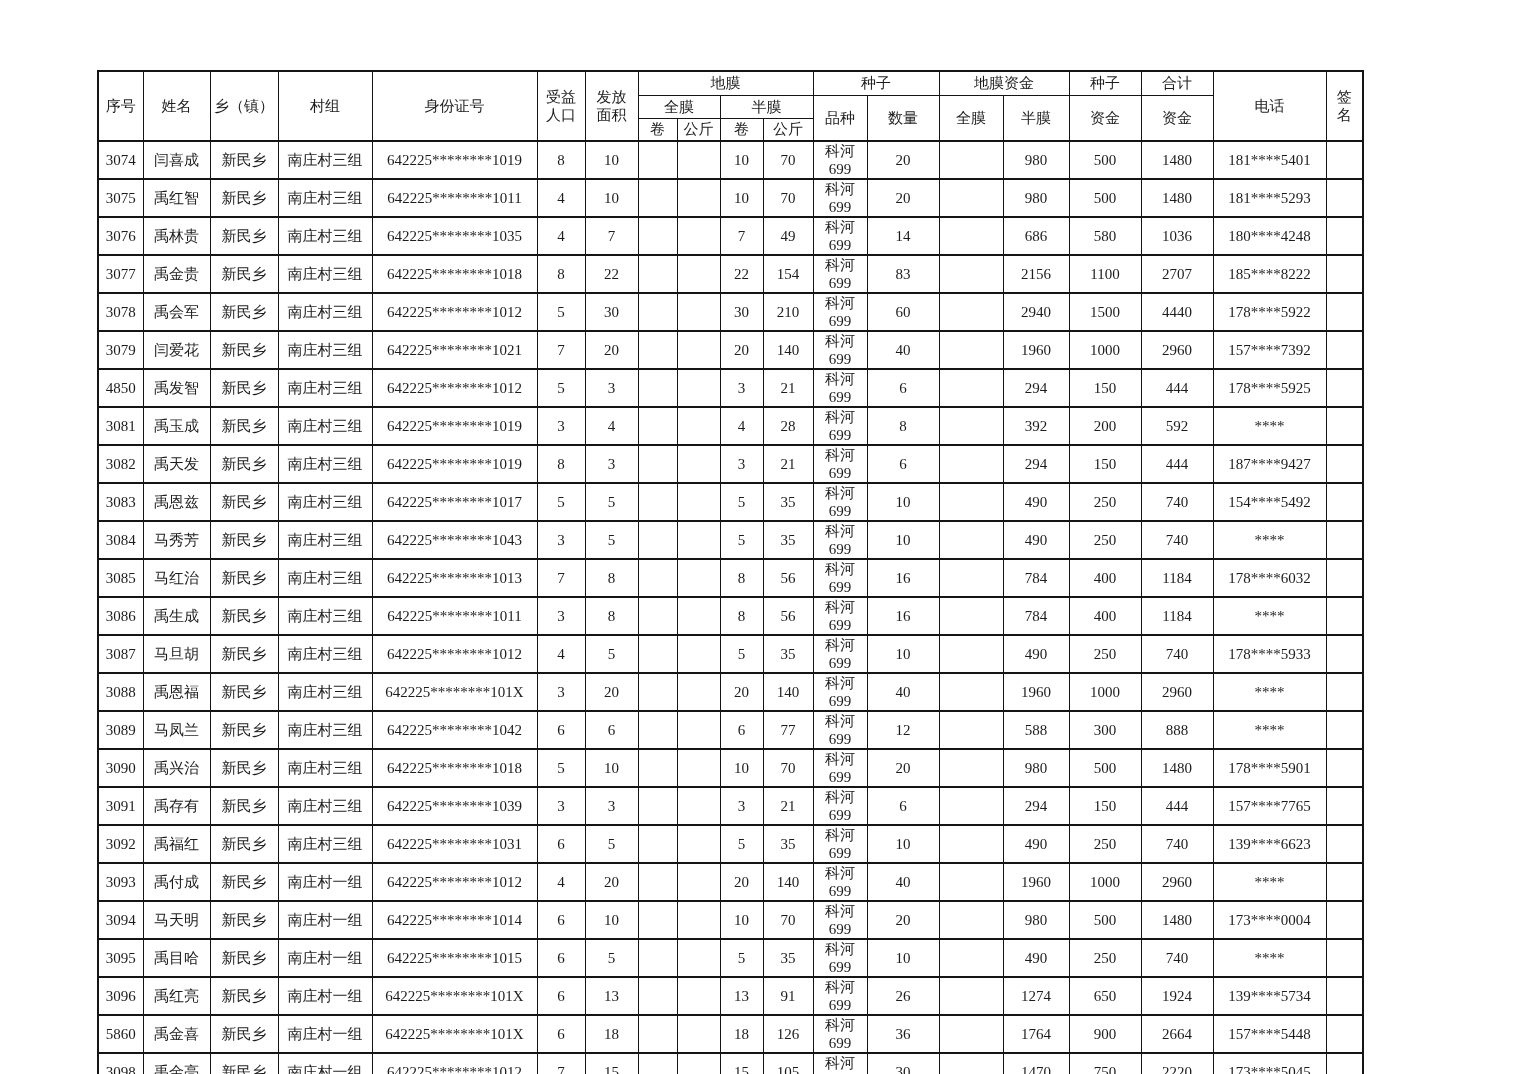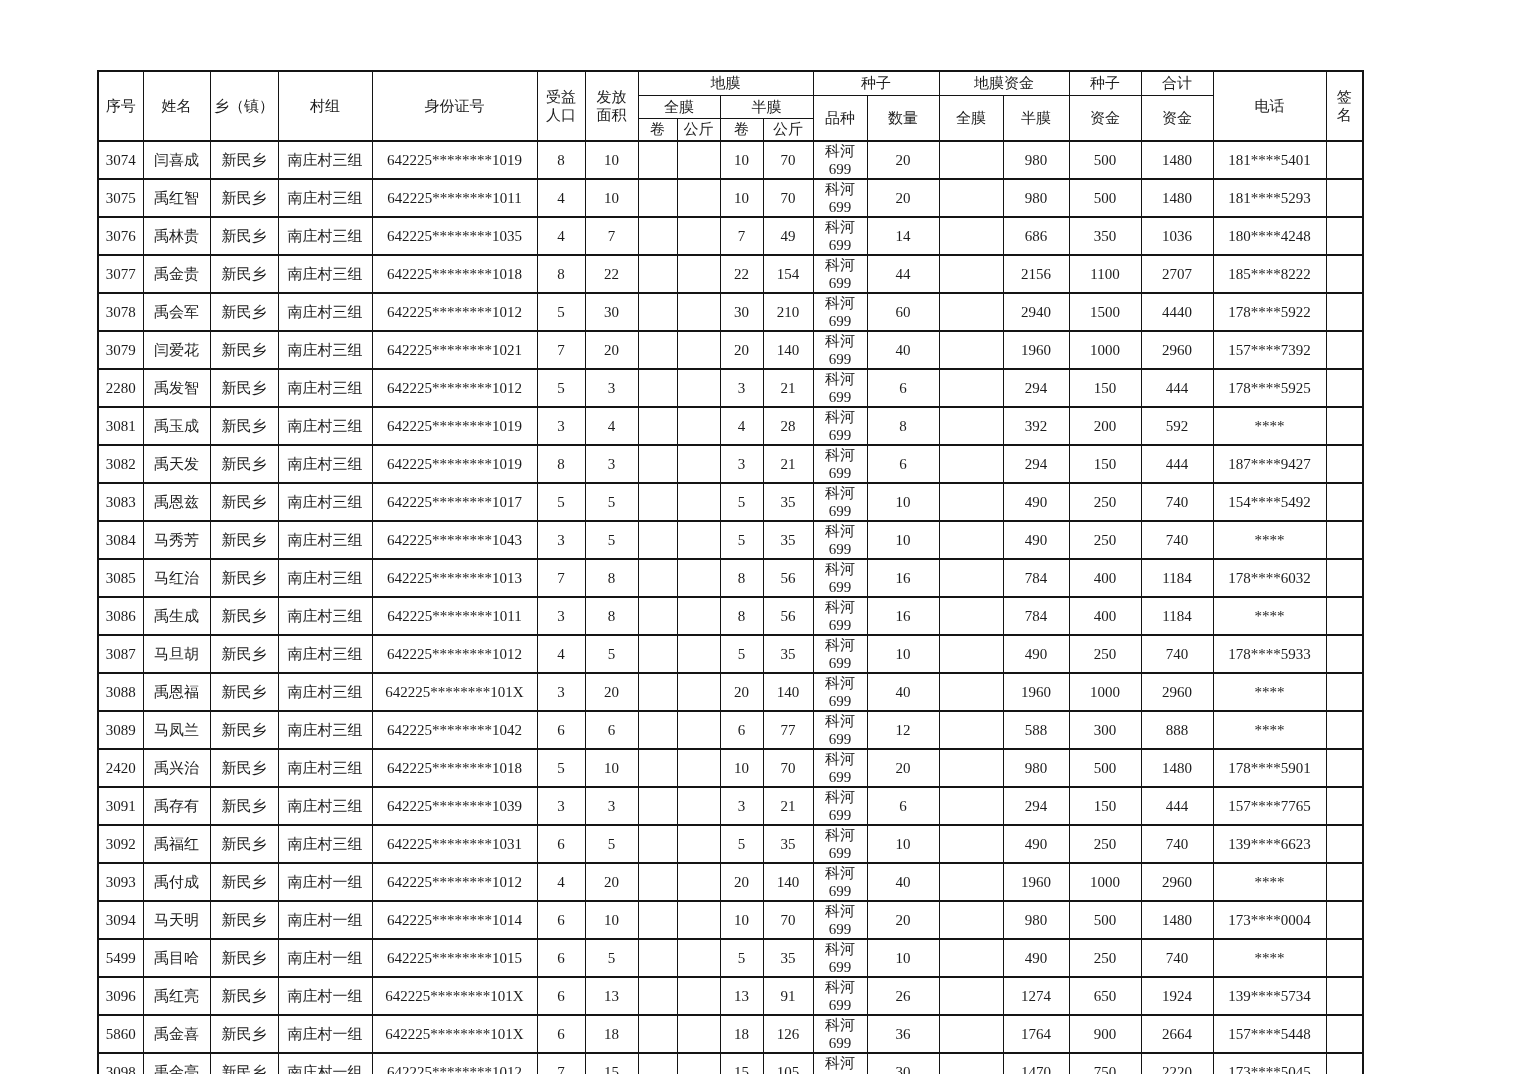--- a/index.html
+++ b/index.html
@@ -166,40 +166,40 @@
     <td>7</td>
     <td></td>
     <td></td>
     <td>7</td>
     <td>49</td>
     <td class="variety">科河
 699</td>
     <td>14</td>
     <td></td>
     <td>686</td>
-    <td>350</td>
+    <td>580</td>
     <td>1036</td>
     <td>180****4248</td>
     <td></td>
   </tr>
         <tr>
     <td>3077</td>
     <td>禹金贵</td>
     <td>新民乡</td>
     <td>南庄村三组</td>
     <td>642225********1018</td>
     <td>8</td>
     <td>22</td>
     <td></td>
     <td></td>
     <td>22</td>
     <td>154</td>
     <td class="variety">科河
 699</td>
-    <td>44</td>
+    <td>83</td>
     <td></td>
     <td>2156</td>
     <td>1100</td>
     <td>2707</td>
     <td>185****8222</td>
     <td></td>
   </tr>
         <tr>
     <td>3078</td>
     <td>禹会军</td>
@@ -238,21 +238,21 @@
 699</td>
     <td>40</td>
     <td></td>
     <td>1960</td>
     <td>1000</td>
     <td>2960</td>
     <td>157****7392</td>
     <td></td>
   </tr>
         <tr>
-    <td>2280</td>
+    <td>4850</td>
     <td>禹发智</td>
     <td>新民乡</td>
     <td>南庄村三组</td>
     <td>642225********1012</td>
     <td>5</td>
     <td>3</td>
     <td></td>
     <td></td>
     <td>3</td>
     <td>21</td>
@@ -458,21 +458,21 @@
 699</td>
     <td>12</td>
     <td></td>
     <td>588</td>
     <td>300</td>
     <td>888</td>
     <td>****</td>
     <td></td>
   </tr>
         <tr>
-    <td>2420</td>
+    <td>3090</td>
     <td>禹兴治</td>
     <td>新民乡</td>
     <td>南庄村三组</td>
     <td>642225********1018</td>
     <td>5</td>
     <td>10</td>
     <td></td>
     <td></td>
     <td>10</td>
     <td>70</td>
@@ -568,21 +568,21 @@
 699</td>
     <td>20</td>
     <td></td>
     <td>980</td>
     <td>500</td>
     <td>1480</td>
     <td>173****0004</td>
     <td></td>
   </tr>
         <tr>
-    <td>5499</td>
+    <td>3095</td>
     <td>禹目哈</td>
     <td>新民乡</td>
     <td>南庄村一组</td>
     <td>642225********1015</td>
     <td>6</td>
     <td>5</td>
     <td></td>
     <td></td>
     <td>5</td>
     <td>35</td>

